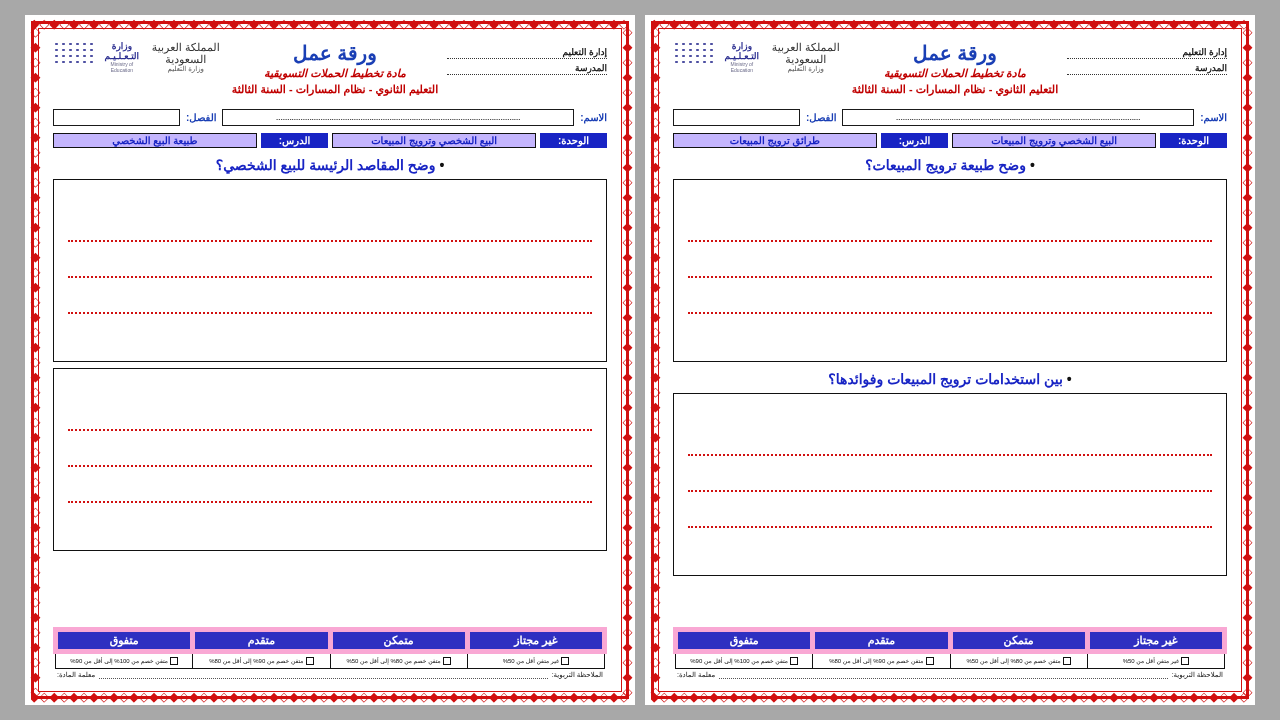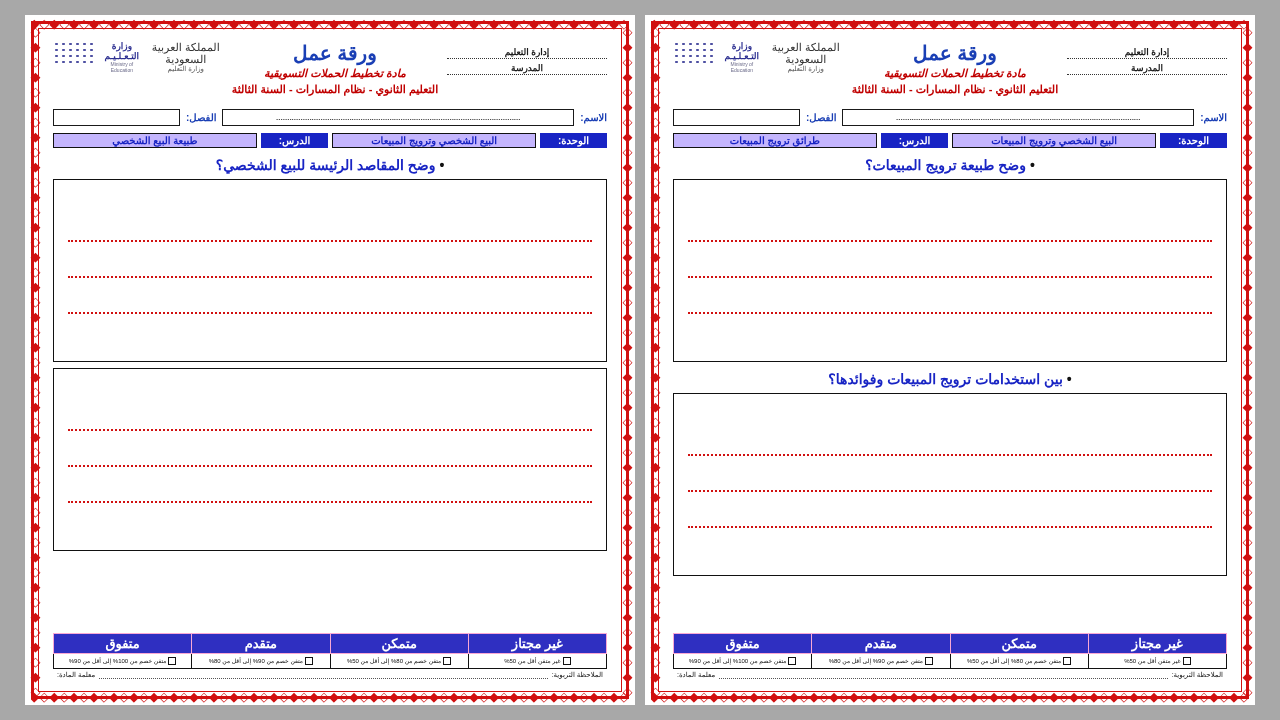--- a/index.html
+++ b/index.html
@@ -69,21 +69,21 @@
   }
   
   .hdr{
     display:flex;
     flex-direction:row;
     align-items:flex-start;
     justify-content:space-between;
     height:66px;
   }
   .hdr-right{ width:160px; text-align:right; font-size:9px; color:#1b1b1b; padding-top:6px;}
-  .hdr-right .line{ border-bottom:1px dotted #333; height:11px; margin-bottom:4px; display:flex; gap:4px;justify-content:center;}
+  .hdr-right .line{ border-bottom:1px dotted #333; height:11px; margin-bottom:4px; display:flex; gap:4px;}
   .hdr-right .line b{ font-weight:bold; white-space:nowrap;}
   .hdr-center{ flex:1; text-align:center; }
   .t1{ color:#1a3fb5; font-size:20px; font-weight:bold; letter-spacing:1px; }
   .t2{ color:#c00000; font-size:11px; font-weight:bold; margin-top:2px;font-style:italic;}
   .t3{ color:#c00000; font-size:11px; font-weight:bold; margin-top:3px;}
   .hdr-left{ width:170px; display:flex; flex-direction:row; align-items:center; gap:4px;}
   .basmala{ font-size:11px; color:#333; text-align:center; line-height:1.1;}
   .basmala .b2{ font-size:7px; color:#555;}
   .logo{ display:flex; gap:5px; justify-content:center;}
   .logo-dots{
@@ -160,22 +160,22 @@
     bottom:0; left:0; right:0;
   }
   .rub-table{
     width:100%;
     border-collapse:collapse;
     table-layout:fixed;
   }
   .rub-table th{
     background:#2f2fc1;
     color:#fff;
-    font-size:13px;
-    border:1px solid #f9a8d4;
+    font-size:11px;
+    border:5px solid #f9a8d4;
     padding:2px 4px;
   }
   .rub-table td{
     border:1px solid #111;
     font-size:6px;
     color:#111;
     text-align:center;
     padding:3px 2px;
     background:#fff;
     white-space:nowrap;

